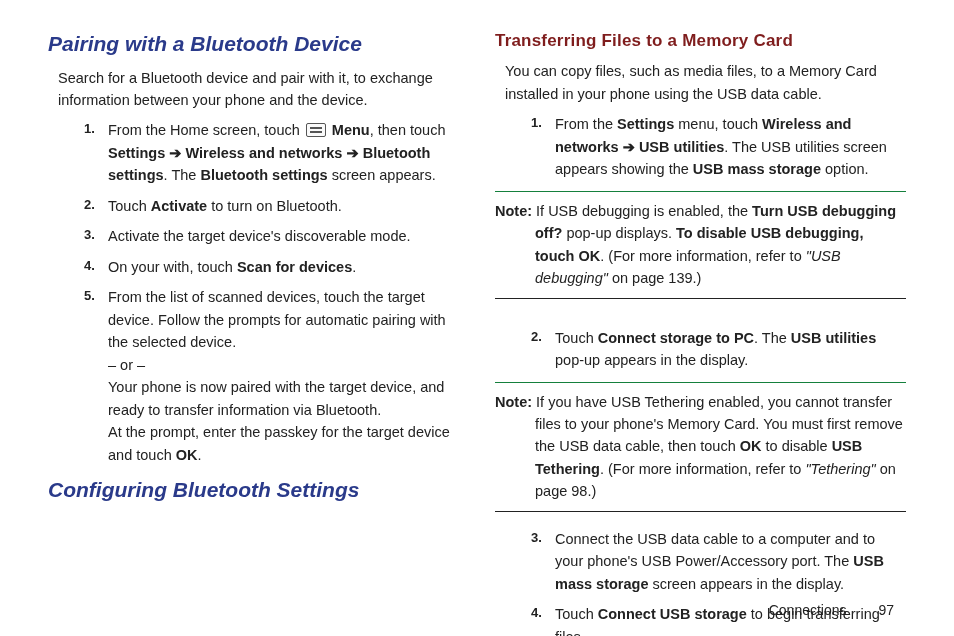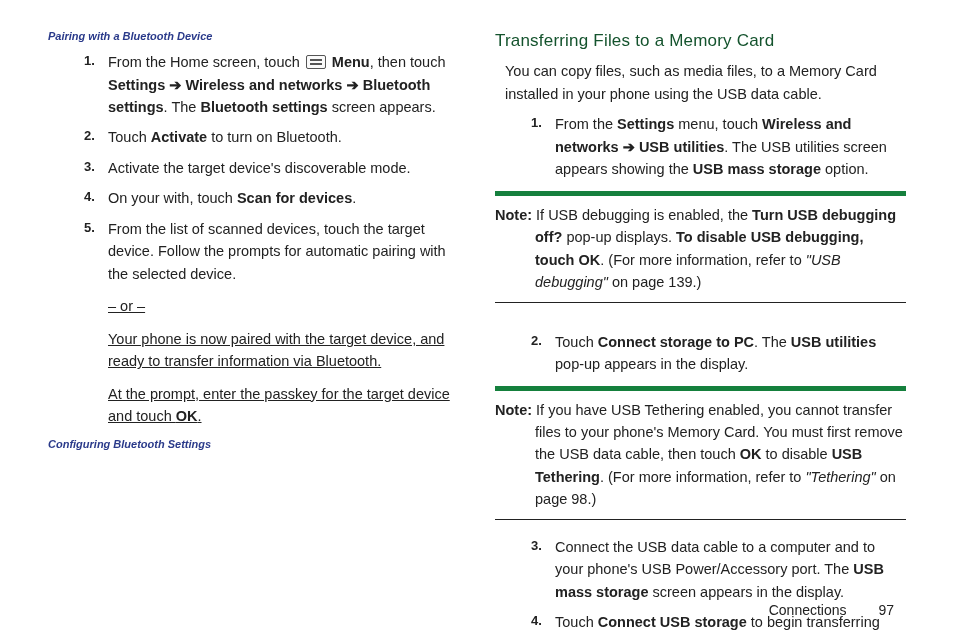--- a/index.html
+++ b/index.html
@@ -20,26 +20,26 @@
     gap: 36px;
   }
   .col {
     flex: 1 1 0;
     min-width: 0;
   }
   .h3-blue-ital {
     font-weight: bold;
     font-style: italic;
     color: #2a3a8a;
-    font-size: 11px;
+    font-size: 21px;
     margin: 0 0 6px 0;
   }
   .h2-blue {
-    font-weight: 400;
-    color: #14532d;
+    font-weight: 700;
+    color: #7f1d1d;
     font-size: 17px;
     margin: 0 0 6px 0;
     letter-spacing: 0.2px;
   }
   .intro {
     margin: 0 0 8px 10px;
   }
   ol.steps {
     list-style: none;
     counter-reset: step;
@@ -54,22 +54,20 @@
   }
   ol.steps > li::before {
     content: counter(step) ".";
     position: absolute;
     left: 0;
     top: 0;
     font-weight: bold;
     font-size: 13px;
   }
   ol.steps > li .sub {
-    margin-top: 10px;
-    text-decoration: underline;
   }
   .b { font-weight: bold; }
   .arrow { font-weight: bold; }
   .menu-icon {
     display: inline-block;
     vertical-align: -2px;
     width: 18px; height: 12px;
     border: 1px solid #555;
     border-radius: 2px;
     position: relative;
@@ -79,21 +77,21 @@
   .menu-icon::before {
     content: "";
     position: absolute;
     left: 3px; right: 3px; top: 3px;
     height: 2px;
     background: #555;
     box-shadow: 0 4px 0 #555;
   }
   .ital-ref { font-style: italic; }
   .noteblock {
-    border-top: 5px solid #15803d;
+    border-top: 1px solid #15803d;
     border-bottom: 1px solid #222;
     padding: 8px 0 8px 0;
     margin: 10px 0 12px 0;
   }
   .noteblock .note-label {
     font-weight: bold;
     float: left;
     margin-right: 4px;
   }
   .noteblock .note-body {
@@ -112,20 +110,21 @@
   .page-wrap { position: relative; width: 954px; height: 636px; }
 </style>
 </head>
 <body>
 
 <div class="page-wrap">
 <div class="page">
 
   <div class="col">
     <div class="h3-blue-ital">Pairing with a Bluetooth Device</div>
+    <p class="intro">Search for a Bluetooth device and pair with it, to exchange information between your phone and the device.</p>
 
     <ol class="steps">
       <li>
         <span>From the Home screen, touch </span>
         <span class="menu-icon"></span>
         <span class="b">Menu</span><span>, then touch </span><span class="b">Settings</span><span class="arrow"> ➔ </span><span class="b">Wireless and networks</span><span class="arrow"> ➔ </span><span class="b">Bluetooth settings</span><span>. The </span><span class="b">Bluetooth settings</span><span> screen appears.</span>
       </li>
       <li>
         <span>Touch </span><span class="b">Activate</span><span> to turn on Bluetooth.</span>
       </li>

